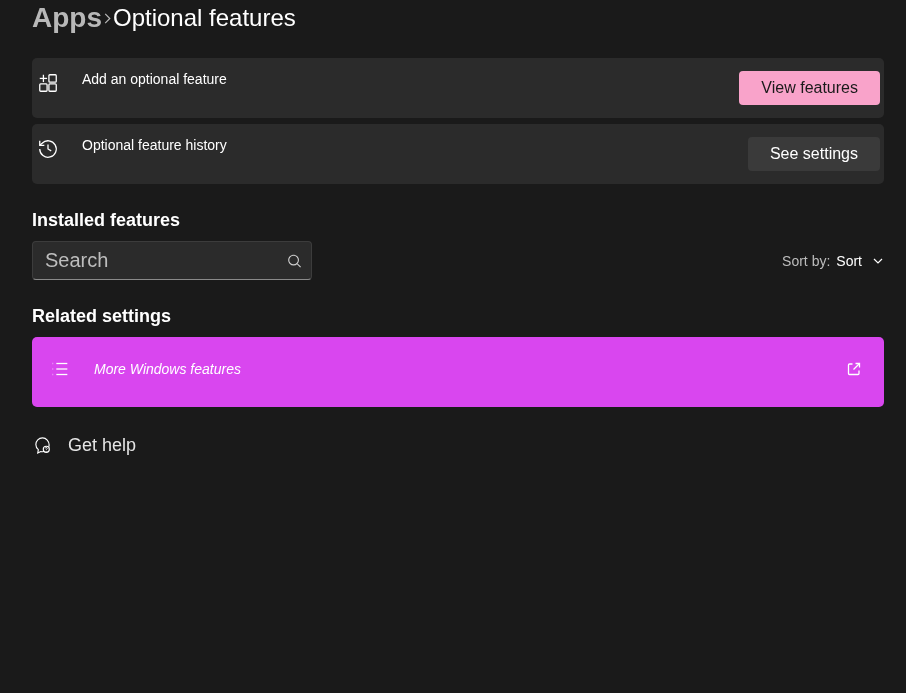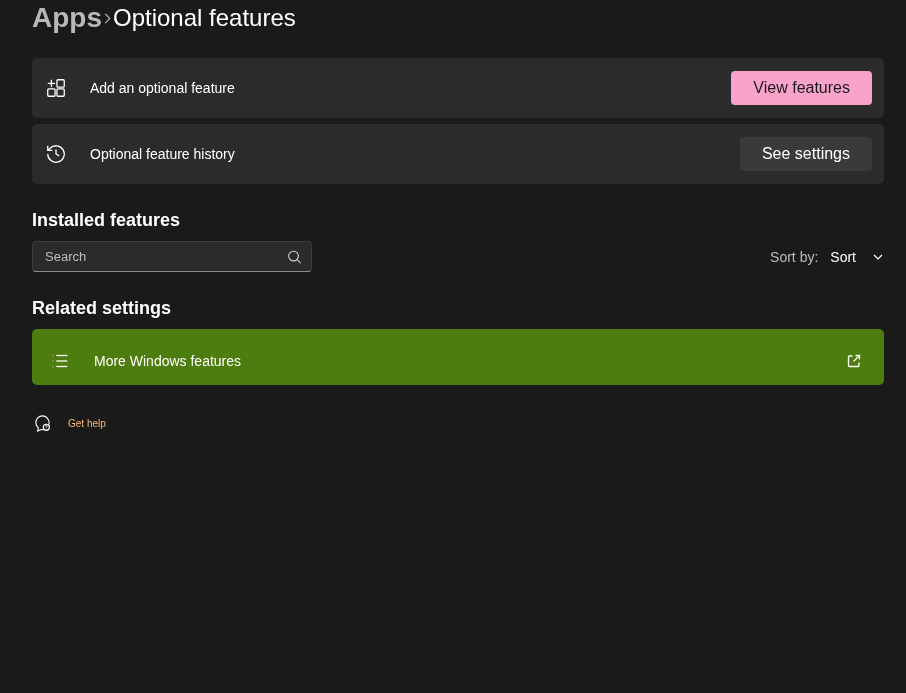--- a/index.html
+++ b/index.html
@@ -36,23 +36,23 @@
       align-items: center;
     }
     .breadcrumb-current {
       font-size: 24px;
       font-weight: 400;
       color: #ffffff;
     }
     .card {
       background: #2b2b2b;
       border-radius: 5px;
-      padding: 13px 12px;
-      display: flex;
-      align-items: center;
+      padding: 13px 4px;
+      display: flex;
+      align-items: flex-start;
       margin-bottom: 6px;
     }
     .card-icon {
       width: 24px;
       height: 24px;
       display: flex;
       align-items: center;
       justify-content: center;
       margin-right: 22px;
       flex-shrink: 0;
@@ -97,80 +97,81 @@
       width: 280px;
     }
     .search-input {
       width: 100%;
       background: #2b2b2b;
       border: 1px solid #3c3c3c;
       border-bottom: 1px solid #8a8a8a;
       border-radius: 4px;
       padding: 7px 36px 7px 12px;
       color: #ffffff;
-      font-size: 13px;
+      font-size: 20px;
       font-family: inherit;
     }
     .search-input::placeholder {
       color: #bdbdbd;
     }
     .search-icon {
       position: absolute;
       right: 10px;
       top: 50%;
       transform: translateY(-50%);
       pointer-events: none;
     }
     .sort-control {
       display: flex;
       align-items: center;
-      gap: 12px;
+      gap: 6px;
       font-size: 14px;
       cursor: pointer;
     }
     .sort-label {
       color: #bdbdbd;
     }
     .sort-value {
       color: #ffffff;
     }
     .sort-chevron {
       display: flex;
       align-items: center;
       margin-left: 4px;
     }
     .link-card {
-      background: #4d7c0f;
+      background: #d946ef;
       border-radius: 5px;
-      padding: 20px 22px 12px 16px;
-      display: flex;
-      align-items: center;
-      cursor: pointer;
+      padding: 20px 22px 26px 16px;
+      display: flex;
+      align-items: center;
+      cursor: pointer;
+      font-style: italic;
     }
     .open-icon {
       display: flex;
       align-items: center;
     }
     .help-link {
       display: flex;
       align-items: center;
       gap: 16px;
       margin-top: 28px;
       cursor: pointer;
     }
     .help-icon {
       width: 20px;
       height: 20px;
       display: flex;
       align-items: center;
       justify-content: center;
     }
     .help-text {
-      color: #fdba74;
-      font-size: 10px;
+      color: #e5e5e5;
+      font-size: 18px;
     }
     svg {
       display: block;
     }
   </style>
 </head>
 <body>
 
 <div class="container">
 

